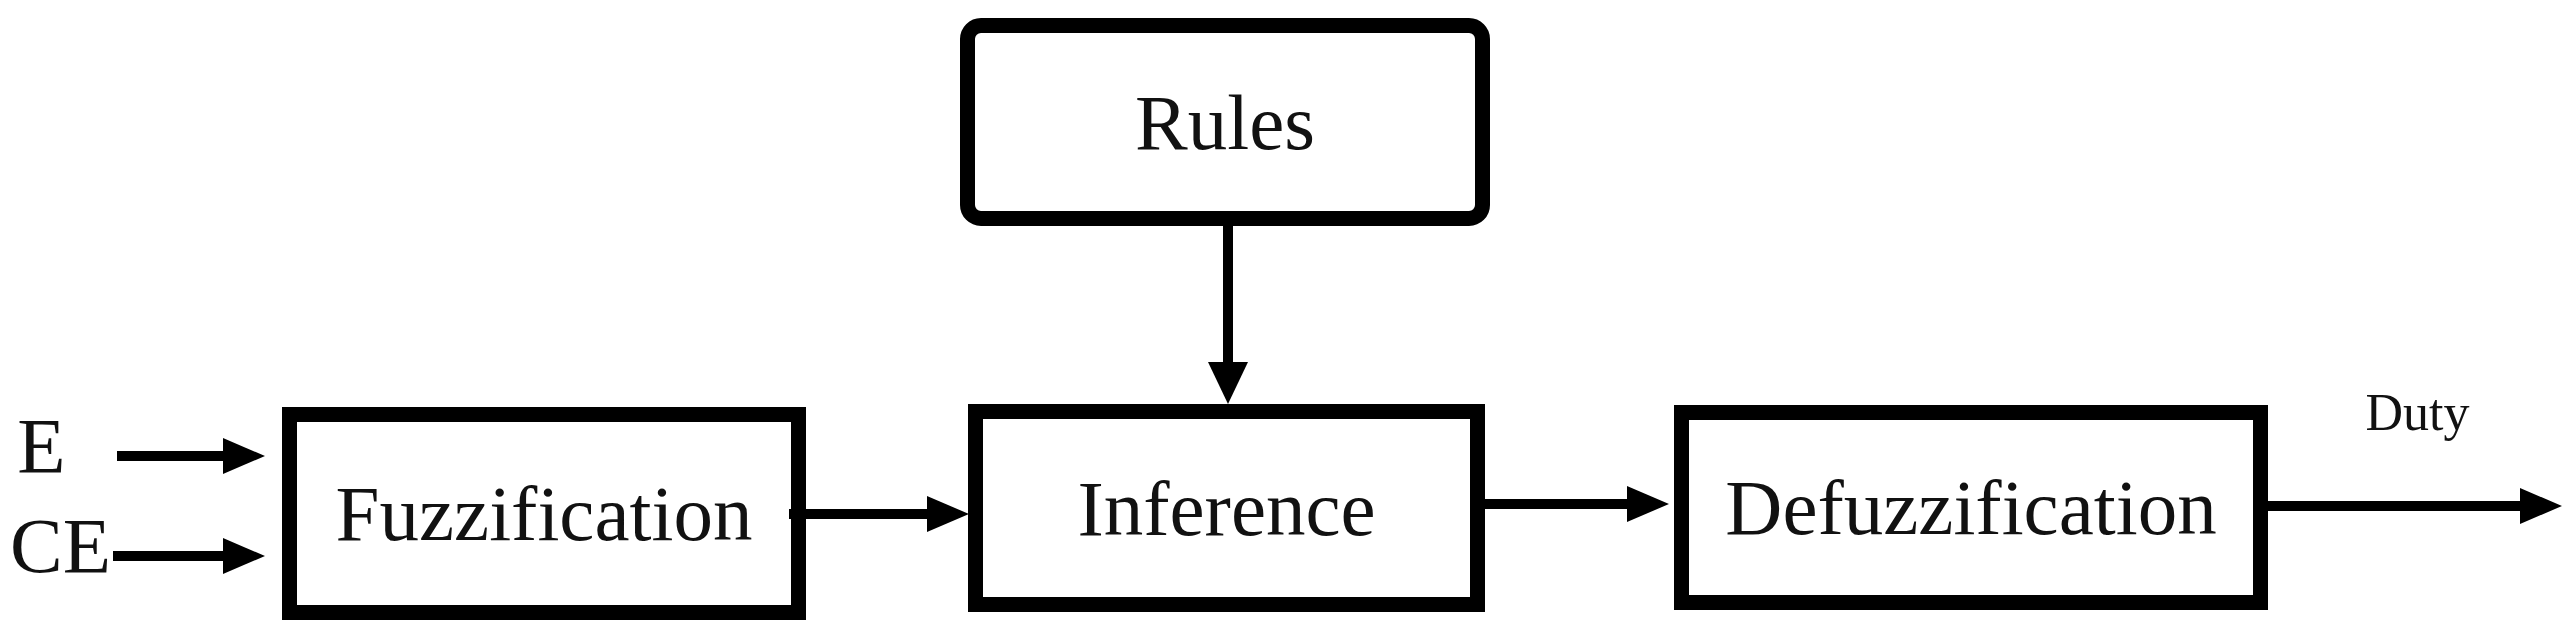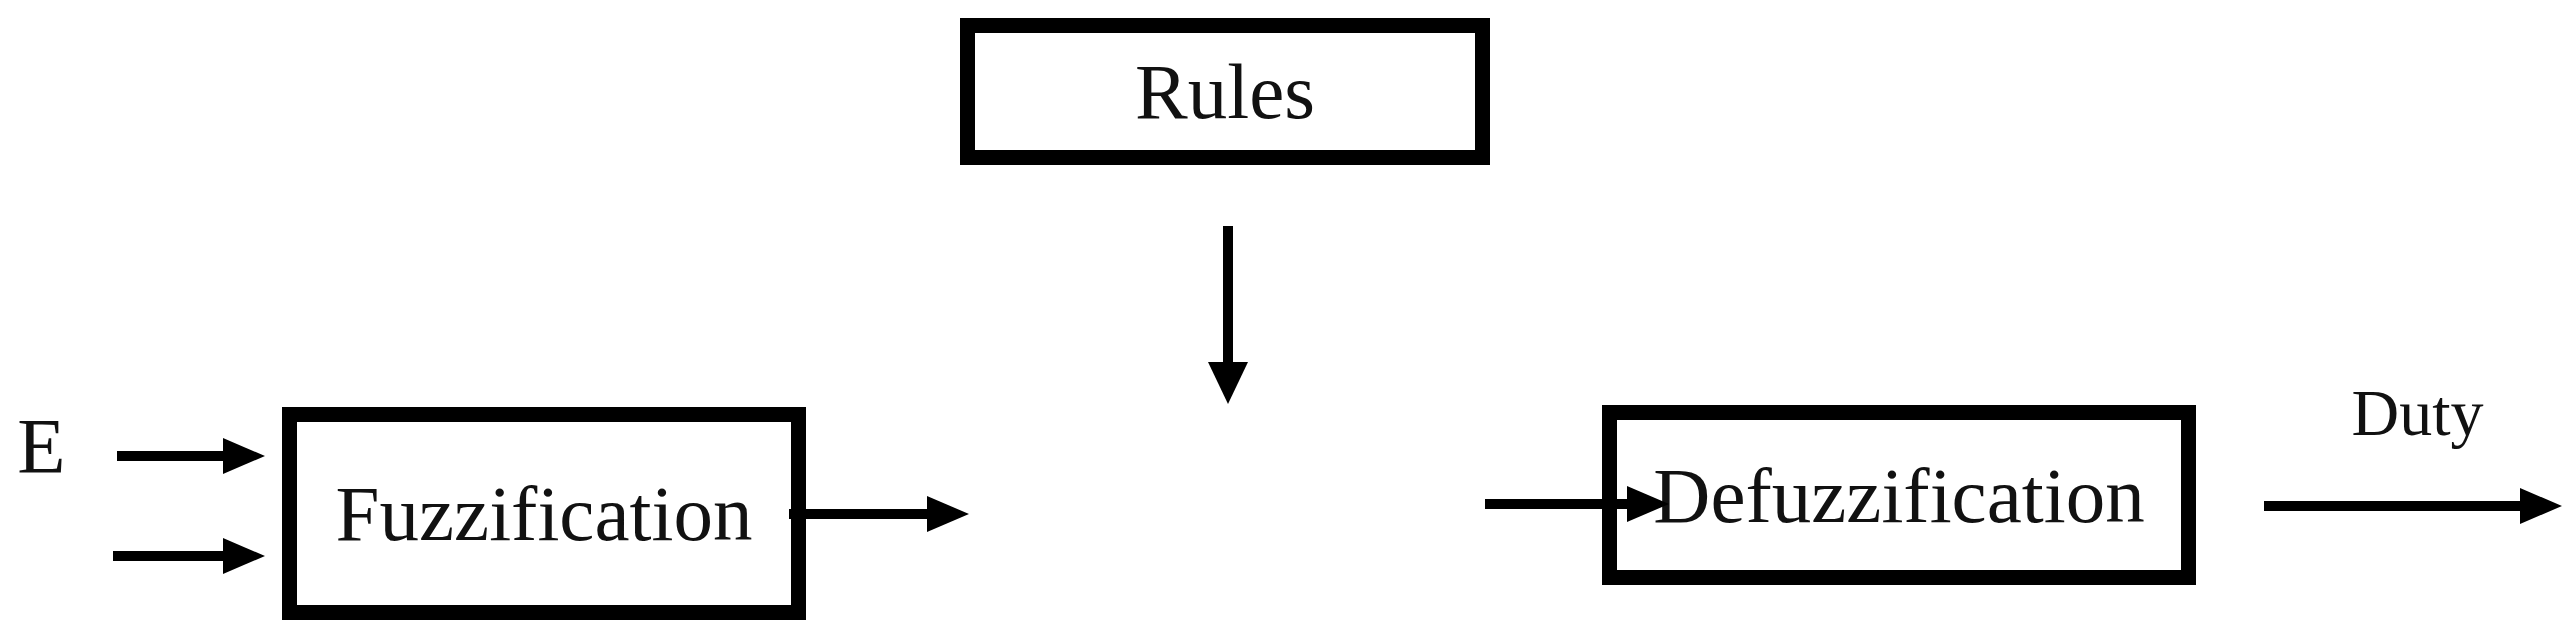--- a/index.html
+++ b/index.html
@@ -23,42 +23,42 @@
     box-sizing: border-box;
     background: #ffffff;
     border: 15px solid #000000;
     display: flex;
     align-items: center;
     justify-content: center;
     font-size: 79px;
     line-height: 1;
     white-space: nowrap;
   }
-  #box-rules           { left: 960px;  top: 18px;  width: 530px; height: 147px; }
+  #box-rules           { left: 960px;  top: 18px;  width: 530px; height: 208px; border-radius: 21px; }
   #box-fuzzification   { left: 282px;  top: 407px; width: 524px; height: 213px; }
   #box-inference       { left: 968px;  top: 404px; width: 517px; height: 208px; }
-  #box-defuzzification { left: 1602px; top: 405px; width: 594px; height: 180px; }
+  #box-defuzzification { left: 1674px; top: 405px; width: 594px; height: 205px; }
 
   
   .io-label {
     position: absolute;
     display: flex;
     align-items: center;
     justify-content: center;
     font-size: 79px;
     line-height: 1;
   }
   #label-e  { left: 2px;  top: 401px; width: 79px;  height: 89px; }
   #label-ce { left: 8px;  top: 501px; width: 105px; height: 89px; }
   #label-duty-cycle {
     position: absolute;
     left: 2311px; top: 319px; width: 213px; height: 188px;
     display: flex; flex-direction: column;
     align-items: center; justify-content: center;
-    font-size: 66px; line-height: 1.16;
+    font-size: 52px; line-height: 1.16;
     text-align: center;
   }
 
   
   .arrow-h { position: absolute; height: 36px; }
   .arrow-h .shaft {
     position: absolute; left: 0; right: 34px; top: 13px;
     height: 10px; background: #000000;
   }
   .arrow-h .head {
@@ -86,38 +86,42 @@
   #arrow-inf-defuzz{ left: 1485px; top: 486px; width: 184px; }
   #arrow-output    { left: 2264px; top: 488px; width: 298px; }
   #arrow-rules-inf { left: 1208px; top: 226px; height: 178px; }
 </style>
 </head>
 <body>
 
 <div id="canvas">
 
   <div class="io-label" id="label-e">E</div>
+  <div class="io-label" id="label-ce">CE</div>
 
   <div class="arrow-h" id="arrow-e">
     <div class="shaft"></div>
     <div class="head"></div>
   </div>
   <div class="arrow-h" id="arrow-ce">
     <div class="shaft"></div>
     <div class="head"></div>
   </div>
 
   <div class="box" id="box-rules">
     <span>Rules</span>
   </div>
 
   <div class="box" id="box-fuzzification">
     <span>Fuzzification</span>
   </div>
 
+  <div class="box" id="box-inference">
+    <span>Inference</span>
+  </div>
 
   <div class="box" id="box-defuzzification">
     <span>Defuzzification</span>
   </div>
 
   <div class="arrow-v" id="arrow-rules-inf">
     <div class="shaft"></div>
     <div class="head"></div>
   </div>
 

